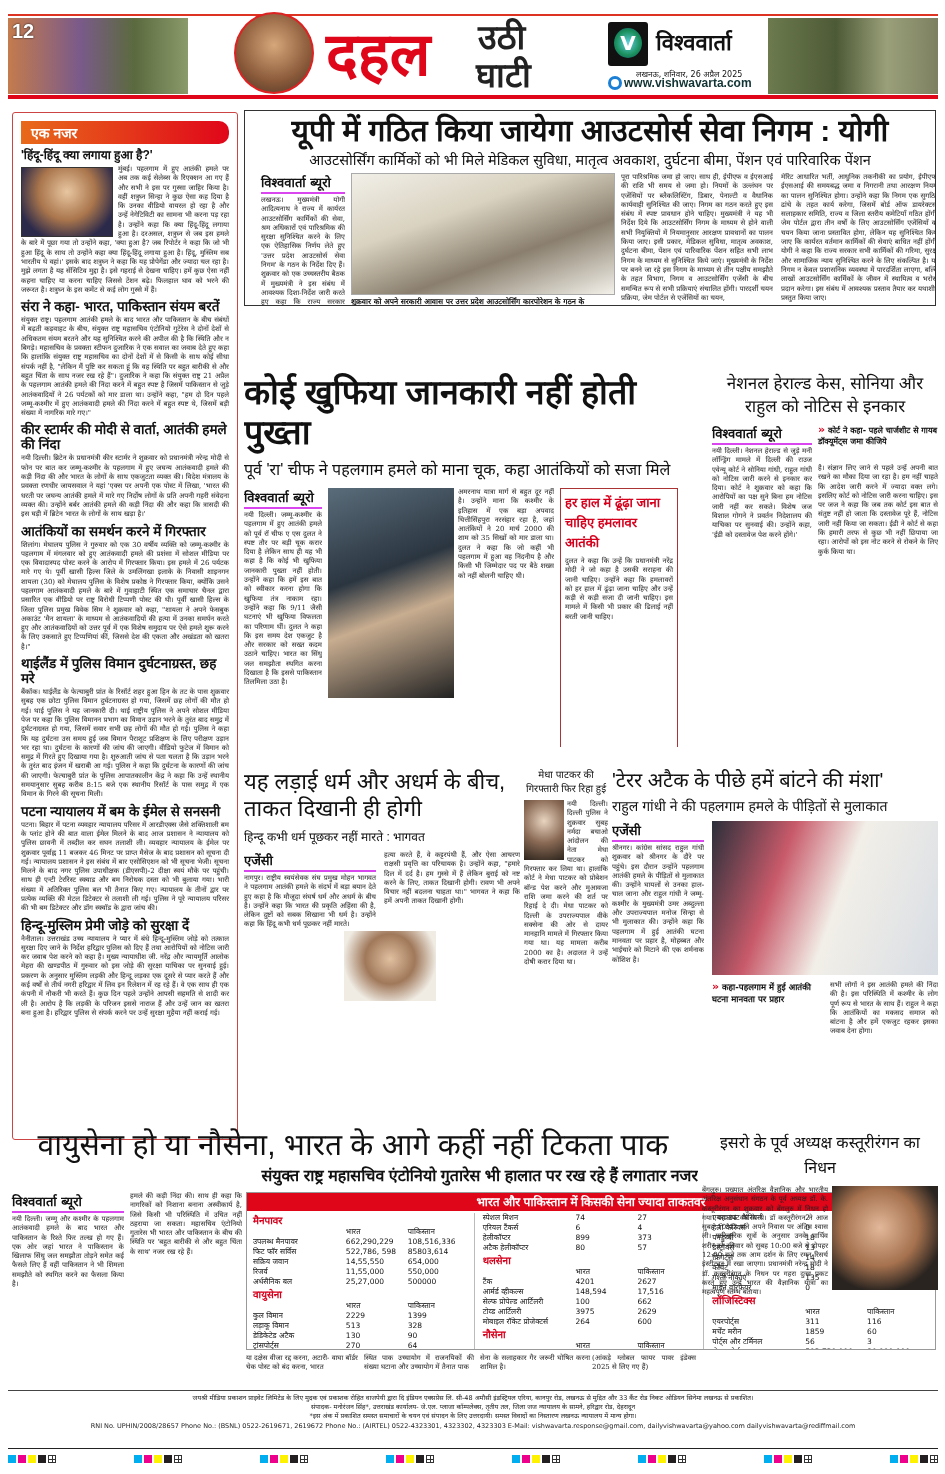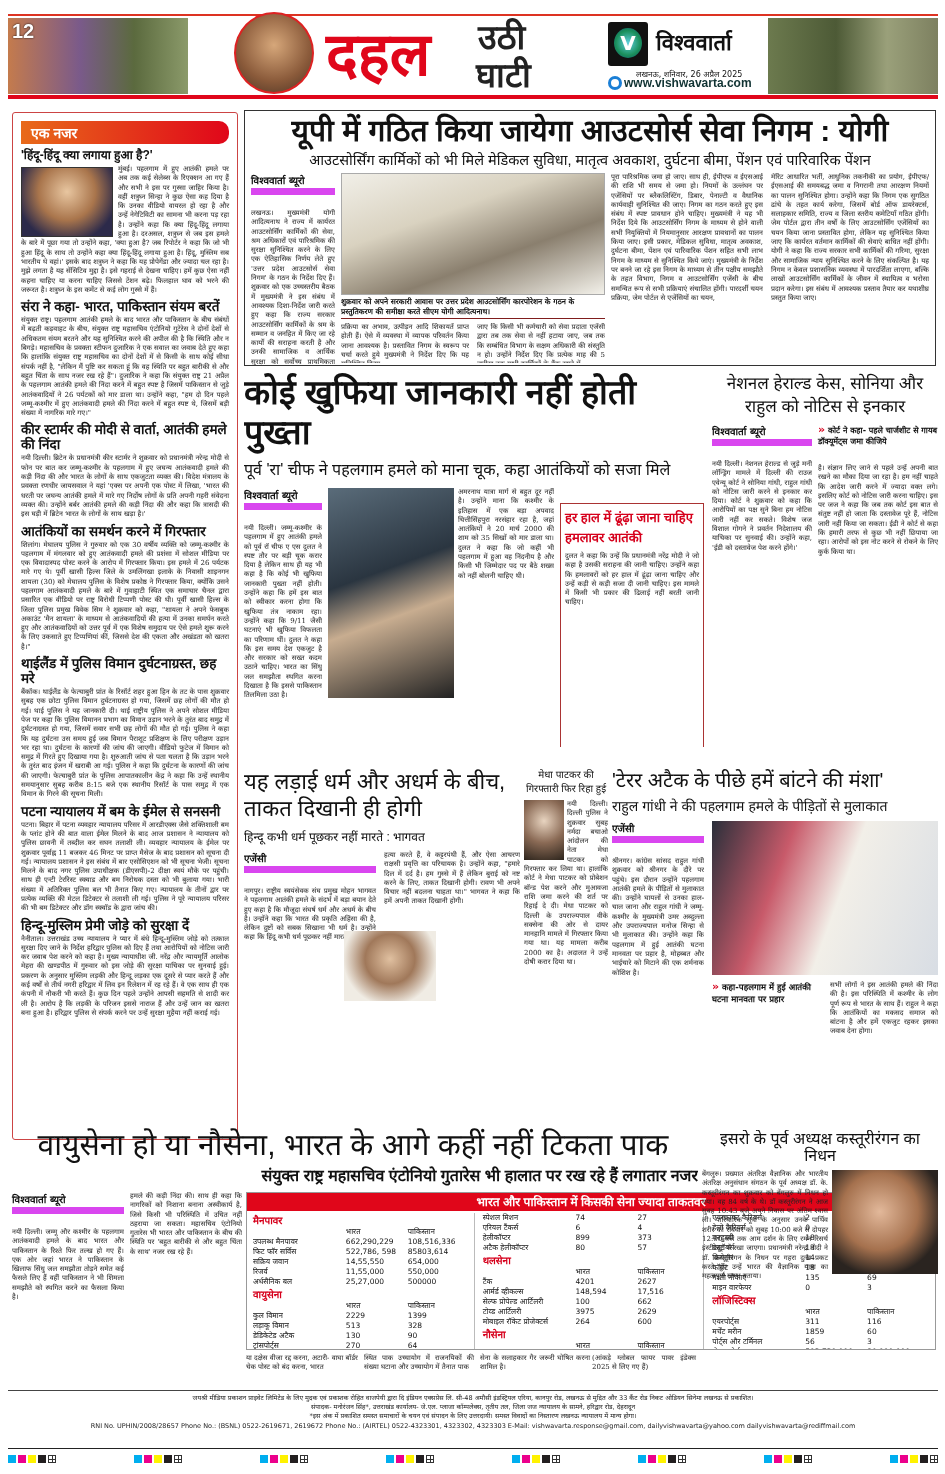--- a/index.html
+++ b/index.html
@@ -1,19 +1,19 @@
 <!DOCTYPE html>
 <html><head>
 <meta charset="utf-8">
 <style>
 *{box-sizing:border-box;margin:0;padding:0;}
 body{width:945px;height:1474px;background:#fff;font-family:"DejaVu Sans",sans-serif;color:#111;position:relative;overflow:hidden;}
 .abs{position:absolute;}
 .body-text{font-family:"DejaVu Serif",serif;font-size:7px;line-height:9.3px;color:#222;text-align:justify;}
-.byline{font-family:"DejaVu Sans",sans-serif;font-size:10px;font-weight:bold;border-bottom:7px solid #d946ef;padding-bottom:1px;margin-bottom:14px;}
+.byline{font-family:"DejaVu Sans",sans-serif;font-size:13px;font-weight:bold;border-bottom:2px solid #d946ef;padding-bottom:1px;margin-bottom:2px;}
 .ph{background:linear-gradient(135deg,#c9b8a0,#6f6458 55%,#3d3733);}
 .hl{font-family:"Liberation Sans",sans-serif;font-weight:bold;color:#111;line-height:1.1;}
 .sub{font-family:"Liberation Sans",sans-serif;color:#111;}
 .lcol-head{font-family:"Liberation Sans",sans-serif;font-weight:bold;font-size:13.5px;margin:4px 0 2px;line-height:15px;}
 .tbl-sec{color:#d6001c;font-weight:bold;font-size:10px;text-align:left;}
 .tbl-row{display:flex;font-size:7.5px;line-height:10px;font-family:"DejaVu Sans",sans-serif;}
 .tbl-row span{flex:1;}
 .tbl-row span:first-child{flex:1.5;}
 .cmyk{display:flex;gap:2px;align-items:center;}
 .cmyk i{display:block;width:8px;height:8px;}
@@ -57,21 +57,21 @@
   <div class="lcol-head">थाईलैंड में पुलिस विमान दुर्घटनाग्रस्त, छह मरे</div>
   <div class="body-text">बैंकॉक। थाईलैंड के फेत्चाबुरी प्रांत के रिसॉर्ट शहर हुआ हिन के तट के पास शुक्रवार सुबह एक छोटा पुलिस विमान दुर्घटनाग्रस्त हो गया, जिसमें छह लोगों की मौत हो गई। थाई पुलिस ने यह जानकारी दी। थाई राष्ट्रीय पुलिस ने अपने सोशल मीडिया पेज पर कहा कि पुलिस विमानन प्रभाग का विमान उड़ान भरने के तुरंत बाद समुद्र में दुर्घटनाग्रस्त हो गया, जिसमें सवार सभी छह लोगों की मौत हो गई। पुलिस ने कहा कि यह दुर्घटना उस समय हुई जब विमान पैराशूट प्रशिक्षण के लिए परीक्षण उड़ान भर रहा था। दुर्घटना के कारणों की जांच की जाएगी। वीडियो फुटेज में विमान को समुद्र में गिरते हुए दिखाया गया है। शुरुआती जांच से पता चलता है कि उड़ान भरने के तुरंत बाद इंजन में खराबी आ गई। पुलिस ने कहा कि दुर्घटना के कारणों की जांच की जाएगी। फेत्चाबुरी प्रांत के पुलिस आपातकालीन केंद्र ने कहा कि उन्हें स्थानीय समयानुसार सुबह करीब 8:15 बजे एक स्थानीय रिसॉर्ट के पास समुद्र में एक विमान के गिरने की सूचना मिली।</div>
 
   <div class="lcol-head">पटना न्यायालय में बम के ईमेल से सनसनी</div>
   <div class="body-text">पटना। बिहार में पटना व्यवहार न्यायालय परिसर में आरडीएक्स जैसे शक्तिशाली बम के प्लांट होने की बात वाला ईमेल मिलने के बाद आज प्रशासन ने न्यायालय को पुलिस छावनी में तब्दील कर सघन तलाशी ली। व्यवहार न्यायालय के ईमेल पर शुक्रवार पूर्वाह्न 11 बजकर 46 मिनट पर प्राप्त मैसेज के बाद प्रशासन को सूचना दी गई। न्यायालय प्रशासन ने इस संबंध में बार एसोसिएशन को भी सूचना भेजी। सूचना मिलने के बाद नगर पुलिस उपाधीक्षक (डीएसपी)-2 दीक्षा स्वयं मौके पर पहुंची। साथ ही एन्टी टेररिस्ट स्क्वाड और बम निरोधक दस्ता को भी बुलाया गया। भारी संख्या में अतिरिक्त पुलिस बल भी तैनात किए गए। न्यायालय के तीनों द्वार पर प्रत्येक व्यक्ति की मेटल डिटेक्टर से तलाशी ली गई। पुलिस ने पूरे न्यायालय परिसर की भी बम डिटेक्टर और डॉग स्क्वॉड के द्वारा जांच की।</div>
 
   <div class="lcol-head">हिन्दू-मुस्लिम प्रेमी जोड़े को सुरक्षा दें</div>
   <div class="body-text">नैनीताल। उत्तराखंड उच्च न्यायालय ने प्यार में बंधे हिन्दू-मुस्लिम जोड़े को तत्काल सुरक्षा दिए जाने के निर्देश हरिद्वार पुलिस को दिए हैं तथा आरोपियों को नोटिस जारी कर जवाब पेश करने को कहा है। मुख्य न्यायाधीश जी. नरेंद्र और न्यायमूर्ति आलोक मेहरा की खण्डपीठ में गुरुवार को इस जोड़े की सुरक्षा याचिका पर सुनवाई हुई। प्रकरण के अनुसार मुस्लिम लड़की और हिन्दू लड़का एक दूसरे से प्यार करते हैं और कई वर्षों से तीर्थ नगरी हरिद्वार में लिव इन रिलेशन में रह रहे हैं। वे एक साथ ही एक कंपनी में नौकरी भी करते हैं। कुछ दिन पहले उन्होंने आपसी सहमति से शादी कर ली है। आरोप है कि लड़की के परिजन इससे नाराज हैं और उन्हें जान का खतरा बना हुआ है। हरिद्वार पुलिस से संपर्क करने पर उन्हें सुरक्षा मुहैया नहीं कराई गई।</div>
 </div>
 
-<div class="abs" style="left:244px;top:110px;width:692px;height:256px;border:1px solid #333;padding:4px 6px;overflow:hidden;">
+<div class="abs" style="left:244px;top:110px;width:692px;height:196px;border:1px solid #333;padding:4px 16px;overflow:hidden;">
   <div class="hl" style="font-size:30px;text-align:center;line-height:32px;">यूपी में गठित किया जायेगा आउटसोर्स सेवा निगम : योगी</div>
   <div class="sub" style="font-size:14.5px;text-align:center;margin-top:2px;">आउटसोर्सिंग कार्मिकों को भी मिले मेडिकल सुविधा, मातृत्व अवकाश, दुर्घटना बीमा, पेंशन एवं पारिवारिक पेंशन</div>
   <div style="position:relative;height:190px;margin-top:4px;">
     <div class="abs" style="left:0;top:0;width:84px;">
       <div class="byline">विश्ववार्ता ब्यूरो</div>
       <div class="body-text" style="height:170px;overflow:hidden;">लखनऊ। मुख्यमंत्री योगी आदित्यनाथ ने राज्य में कार्यरत आउटसोर्सिंग कार्मिकों की सेवा, श्रम अधिकारों एवं पारिश्रमिक की सुरक्षा सुनिश्चित करने के लिए एक ऐतिहासिक निर्णय लेते हुए 'उत्तर प्रदेश आउटसोर्स सेवा निगम' के गठन के निर्देश दिए हैं। शुक्रवार को एक उच्चस्तरीय बैठक में मुख्यमंत्री ने इस संबंध में आवश्यक दिशा-निर्देश जारी करते हुए कहा कि राज्य सरकार आउटसोर्सिंग कार्मिकों के श्रम के सम्मान व जनहित में किए जा रहे कार्यों की सराहना करती है और उनकी सामाजिक व आर्थिक सुरक्षा को सर्वोच्च प्राथमिकता देती है। मुख्यमंत्री ने कहा कि वर्तमान में आउटसोर्सिंग एजेंसियों के माध्यम से कार्यरत कार्मिकों को वेतन में कटौती, समय से भुगतान न होना, ईपीएफ/ईएसआई जैसी सामाजिक सुरक्षा योजनाओं का लाभ न मिल पाना, पारदर्शी चयन</div>
     </div>
     <div class="abs ph" style="left:90px;top:0;width:264px;height:122px;background:linear-gradient(160deg,#f1efe8,#d9d2c0 35%,#8a7f6e 65%,#f3f1ea);border:1px solid #aaa;"></div>
     <div class="abs" style="left:90px;top:124px;width:264px;font-size:7.5px;line-height:9.5px;font-weight:bold;font-family:'DejaVu Sans',sans-serif;border-bottom:1px solid #7f1d1d;padding-bottom:2px;">शुक्रवार को अपने सरकारी आवास पर उत्तर प्रदेश आउटसोर्सिंग कारपोरेशन के गठन के प्रस्तुतिकरण की समीक्षा करते सीएम योगी आदित्यनाथ।</div>
     <div class="abs body-text" style="left:90px;top:150px;width:128px;height:40px;overflow:hidden;">प्रक्रिया का अभाव, उत्पीड़न आदि शिकायतें प्राप्त होती हैं। ऐसे में व्यवस्था में व्यापक परिवर्तन किया जाना आवश्यक है। प्रस्तावित निगम के स्वरूप पर चर्चा करते हुये मुख्यमंत्री ने निर्देश दिए कि यह सुनिश्चित किया</div>
@@ -84,21 +84,21 @@
 <div class="abs" style="left:244px;top:372px;width:460px;height:375px;overflow:hidden;">
   <div class="hl" style="font-size:34px;line-height:40px;">कोई खुफिया जानकारी नहीं होती पुख्ता</div>
   <div class="sub" style="font-size:16px;margin-top:6px;">पूर्व 'रा' चीफ ने पहलगाम हमले को माना चूक, कहा आतंकियों को सजा मिले</div>
   <div style="position:relative;margin-top:8px;height:300px;">
     <div class="abs" style="left:0;top:0;width:78px;">
       <div class="byline">विश्ववार्ता ब्यूरो</div>
       <div class="body-text" style="height:280px;overflow:hidden;">नयी दिल्ली। जम्मू-कश्मीर के पहलगाम में हुए आतंकी हमले को पूर्व रॉ चीफ ए एस दुलत ने स्पष्ट तौर पर बड़ी चूक करार दिया है लेकिन साथ ही यह भी कहा है कि कोई भी खुफिया जानकारी पुख्ता नहीं होती। उन्होंने कहा कि हमें इस बात को स्वीकार करना होगा कि खुफिया तंत्र नाकाम रहा। उन्होंने कहा कि 9/11 जैसी घटनाएं भी खुफिया विफलता का परिणाम थीं। दुलत ने कहा कि इस समय देश एकजुट है और सरकार को सख्त कदम उठाने चाहिए। भारत का सिंधु जल समझौता स्थगित करना दिखाता है कि इससे पाकिस्तान तिलमिला उठा है।</div>
     </div>
     <div class="abs ph" style="left:84px;top:0;width:126px;height:210px;background:linear-gradient(160deg,#5a6c7a,#2a3540 40%,#c8ad90 60%,#222);"></div>
     <div class="abs body-text" style="left:214px;top:0;width:96px;height:300px;overflow:hidden;">अमरनाथ यात्रा मार्ग से बहुत दूर नहीं है। उन्होंने माना कि कश्मीर के इतिहास में एक बड़ा अपवाद चित्तीसिंहपुरा नरसंहार रहा है, जहां आतंकियों ने 20 मार्च 2000 की शाम को 35 सिखों को मार डाला था। दुलत ने कहा कि जो कहीं भी पहलगाम में हुआ वह निंदनीय है और किसी भी जिम्मेदार पद पर बैठे शख्स को नहीं बोलनी चाहिए थी।</div>
-    <div class="abs" style="left:316px;top:15px;width:144px;height:300px;border:1px solid #a33;padding:4px;">
+    <div class="abs" style="left:316px;top:0;width:118px;height:300px;border:1px solid #a33;padding:4px;">
       <div style="color:#d6001c;font-weight:bold;font-size:13px;line-height:20px;font-family:'Liberation Sans',sans-serif;">हर हाल में ढूंढ़ा जाना चाहिए हमलावर आतंकी</div>
       <div class="body-text" style="margin-top:4px;">दुलत ने कहा कि उन्हें कि प्रधानमंत्री नरेंद्र मोदी ने जो कहा है उसकी सराहना की जानी चाहिए। उन्होंने कहा कि हमलावरों को हर हाल में ढूंढ़ा जाना चाहिए और उन्हें कड़ी से कड़ी सजा दी जानी चाहिए। इस मामले में किसी भी प्रकार की ढिलाई नहीं बरती जानी चाहिए।</div>
     </div>
   </div>
 </div>
 
 <div class="abs" style="left:712px;top:372px;width:226px;height:375px;overflow:hidden;">
   <div class="sub" style="font-size:17px;line-height:23px;text-align:center;">नेशनल हेराल्ड केस, सोनिया और राहुल को नोटिस से इनकार</div>
   <div style="position:relative;margin-top:6px;height:300px;">
     <div class="abs" style="left:0;top:0;width:100px;">
@@ -357,21 +357,21 @@
     </div>
   </div>
 </div>
 
 <div class="abs body-text" style="left:246px;top:1354px;width:112px;">या दक्षेस वीजा रद्द करना, अटारी- वाघा बॉर्डर चेक पोस्ट को बंद करना, भारत</div>
 <div class="abs body-text" style="left:364px;top:1354px;width:110px;">स्थित पाक उच्चायोग में राजनयिकों की संख्या घटाना और उच्चायोग में तैनात पाक</div>
 <div class="abs body-text" style="left:480px;top:1354px;width:110px;">सेना के सलाहकार गैर जरूरी घोषित करना शामिल है।</div>
 <div class="abs body-text" style="left:592px;top:1354px;width:104px;">(आंकड़े ग्लोबल फायर पावर इंडेक्स 2025 से लिए गए हैं)</div>
 
 <div class="abs" style="left:702px;top:1130px;width:236px;height:260px;overflow:hidden;">
-  <div class="sub" style="font-size:16px;line-height:17px;text-align:center;">इसरो के पूर्व अध्यक्ष कस्तूरीरंगन का निधन</div>
+  <div class="sub" style="font-size:16px;line-height:25px;text-align:center;">इसरो के पूर्व अध्यक्ष कस्तूरीरंगन का निधन</div>
   <div class="ph" style="float:right;width:106px;height:104px;margin:6px 0 2px 4px;background:radial-gradient(circle at 45% 40%,#e2b89a,#a5714e 45%,#2a2420 75%);"></div>
   <div class="body-text" style="margin-top:6px;">बेंगलुरु। प्रख्यात अंतरिक्ष वैज्ञानिक और भारतीय अंतरिक्ष अनुसंधान संगठन के पूर्व अध्यक्ष डॉ. के. कस्तूरीरंगन का शुक्रवार को बेंगलुरु में निधन हो गया। वह 84 वर्ष के थे। डॉ कस्तूरीरंगन ने आज सुबह 10:43 बजे अपने निवास पर अंतिम श्वास ली। पारिवारिक सूत्रों के अनुसार उनके पार्थिव शरीर को रविवार को सुबह 10:00 बजे से दोपहर 12:00 बजे तक आम दर्शन के लिए रमन रिसर्च इंस्टीट्यूट में रखा जाएगा। प्रधानमंत्री नरेन्द्र मोदी ने डॉ. कस्तूरीरंगन के निधन पर गहरा दुःख प्रकट करते हुए उन्हें भारत की वैज्ञानिक यात्रा का महत्वपूर्ण स्तम्भ बताया।</div>
 </div>
 
 <div class="abs" style="left:8px;top:1390px;width:930px;border-top:1.5px solid #444;padding-top:3px;text-align:center;font-size:6.5px;line-height:9px;color:#222;">
   <div>जयश्री मीडिया प्रकाशन प्राइवेट लिमिटेड के लिए मुद्रक एवं प्रकाशक रोहित वाजपेयी द्वारा दि इंडियन एक्सप्रेस लि. सी-48 अमौसी इंडस्ट्रियल एरिया, कानपुर रोड, लखनऊ से मुद्रित और 33 कैंट रोड निकट ओडियन सिनेमा लखनऊ से प्रकाशित।</div>
   <div>संपादक- मनोरंजन सिंह*, उत्तराखंड कार्यालय- जे.एल. प्लाजा कॉम्पलेक्स, तृतीय तल, जिला जज न्यायालय के सामने, हरिद्वार रोड, देहरादून</div>
   <div>*इस अंक में प्रकाशित समस्त समाचारों के चयन एवं संपादन के लिए उत्तरदायी। समस्त विवादों का निस्तारण लखनऊ न्यायालय में मान्य होगा।</div>
   <div style="margin-top:1px;">RNI No. UPHIN/2008/28657 Phone No.: (BSNL) 0522-2619671, 2619672 Phone No.: (AIRTEL) 0522-4323301, 4323302, 4323303  E-Mail: vishwavarta.response@gmail.com,  dailyvishwavarta@yahoo.com dailyvishwavarta@rediffmail.com</div>
 </div>

